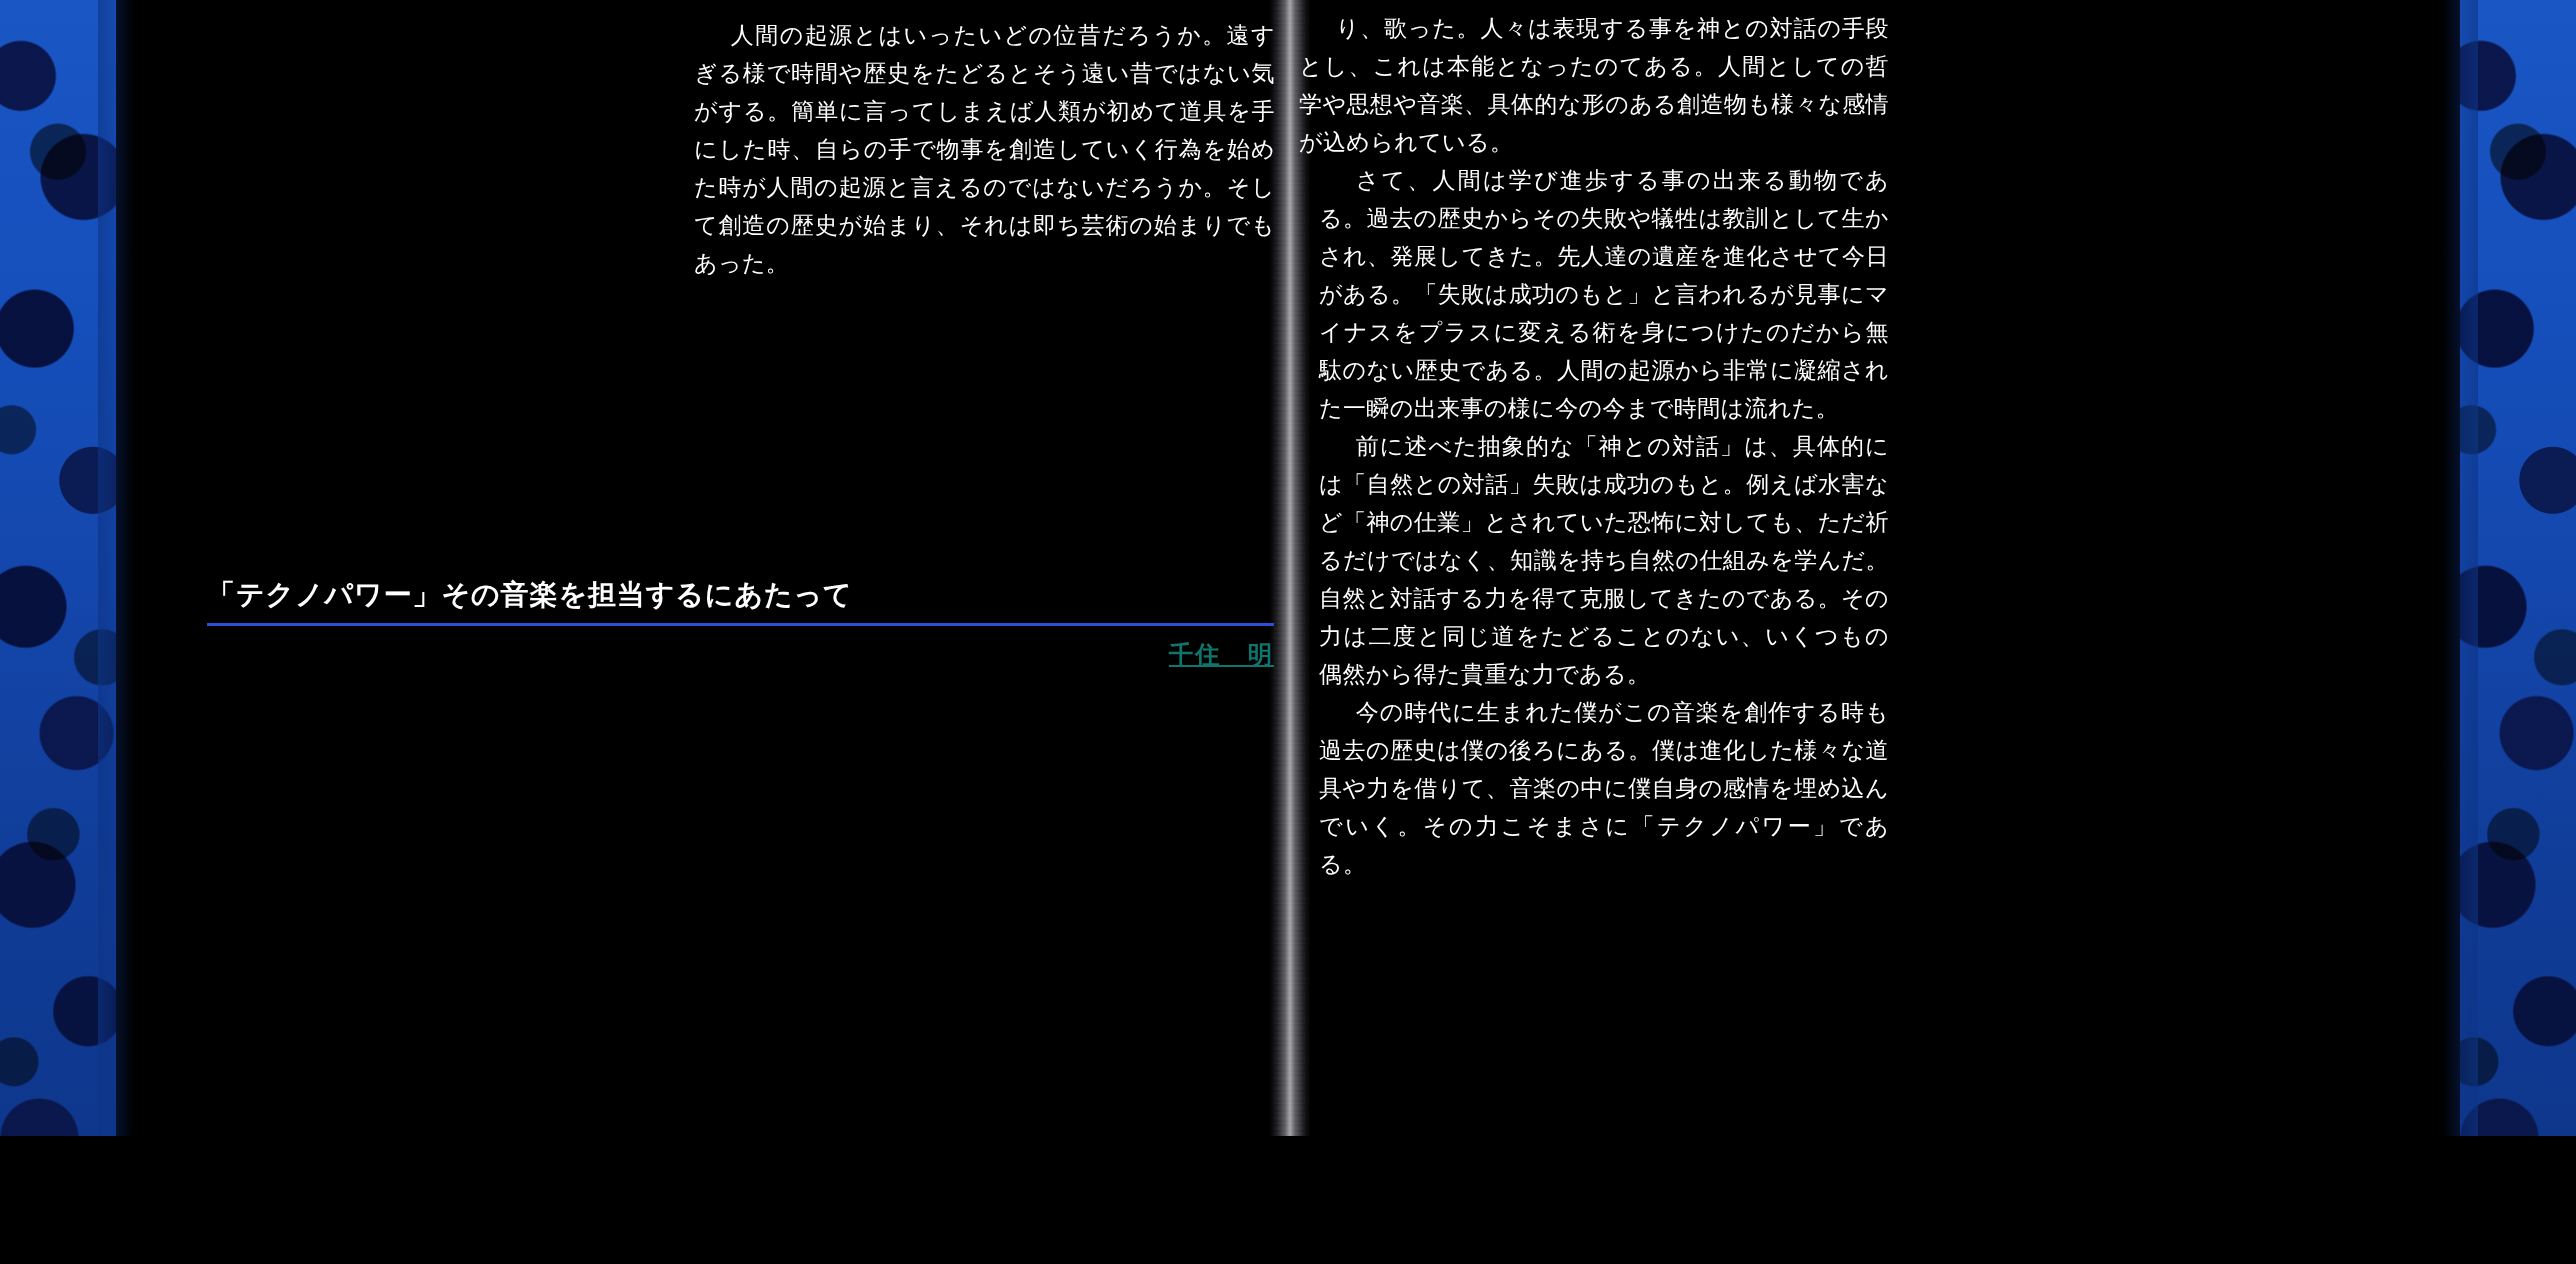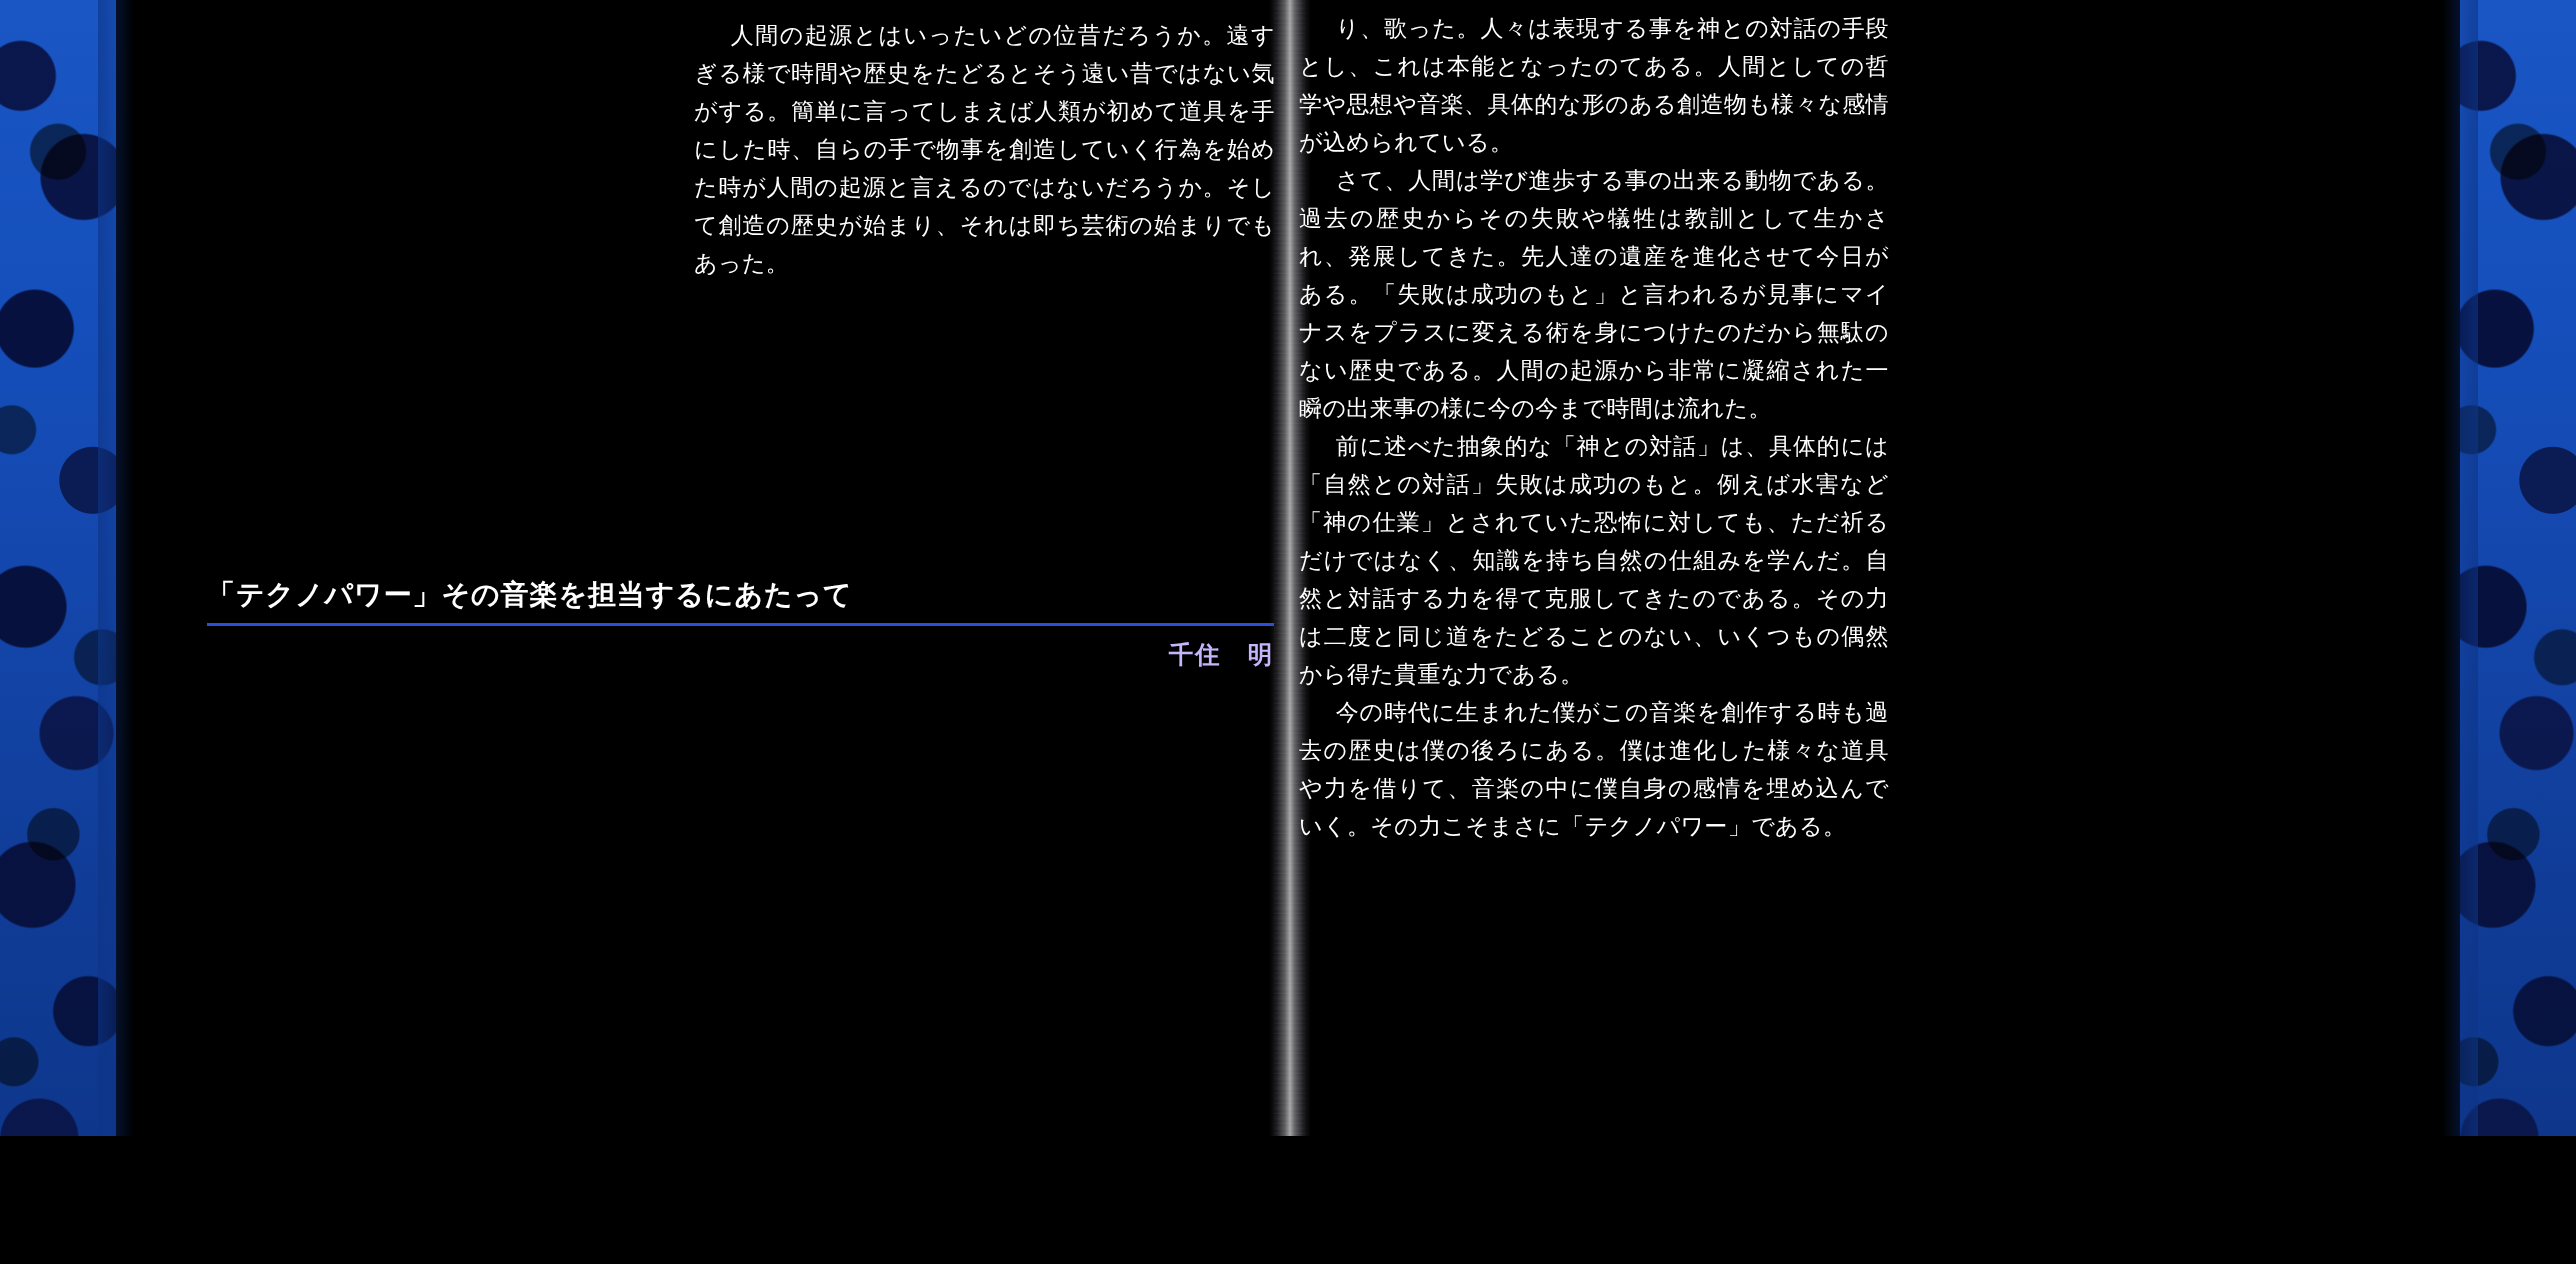--- a/index.html
+++ b/index.html
@@ -101,21 +101,21 @@
     font-family: "DejaVu Serif", "Liberation Serif", serif;
     font-size: 23px;
     line-height: 38px;
     letter-spacing: 0.4px;
     text-align: justify;
   }
   .col p {
     margin: 0;
     text-indent: 1.6em;
   }
-  .col p + p { margin-top: 0; }
+  .col p + p { margin-top: 0; margin-left: 20px; }
 
   .col-left-top {
     left: 694px;
     top: 16.3px;
     width: 581px;
   }
   .col-left-bottom {
     left: 694px;
     top: 894px;
     width: 581px;
@@ -144,25 +144,26 @@
   .headline-rule {
     margin-top: 9px;
     height: 2.7px;
     width: 1067px;
     background: #2b4fd8;
   }
   .byline {
     margin-top: 12.7px;
     text-align: right;
     width: 1067px;
-    color: #c4b5fd;
+    color: #0f766e;
     font-family: "DejaVu Sans", "Liberation Sans", sans-serif;
     font-weight: bold;
     font-size: 24.5px;
     letter-spacing: 1.8px;
+    text-decoration: underline;
   }
 </style>
 </head>
 <body>
 
 <div class="page">
 
   <div class="edge edge-left"></div>
   <div class="edge-inner-fade fade-l"></div>
 

